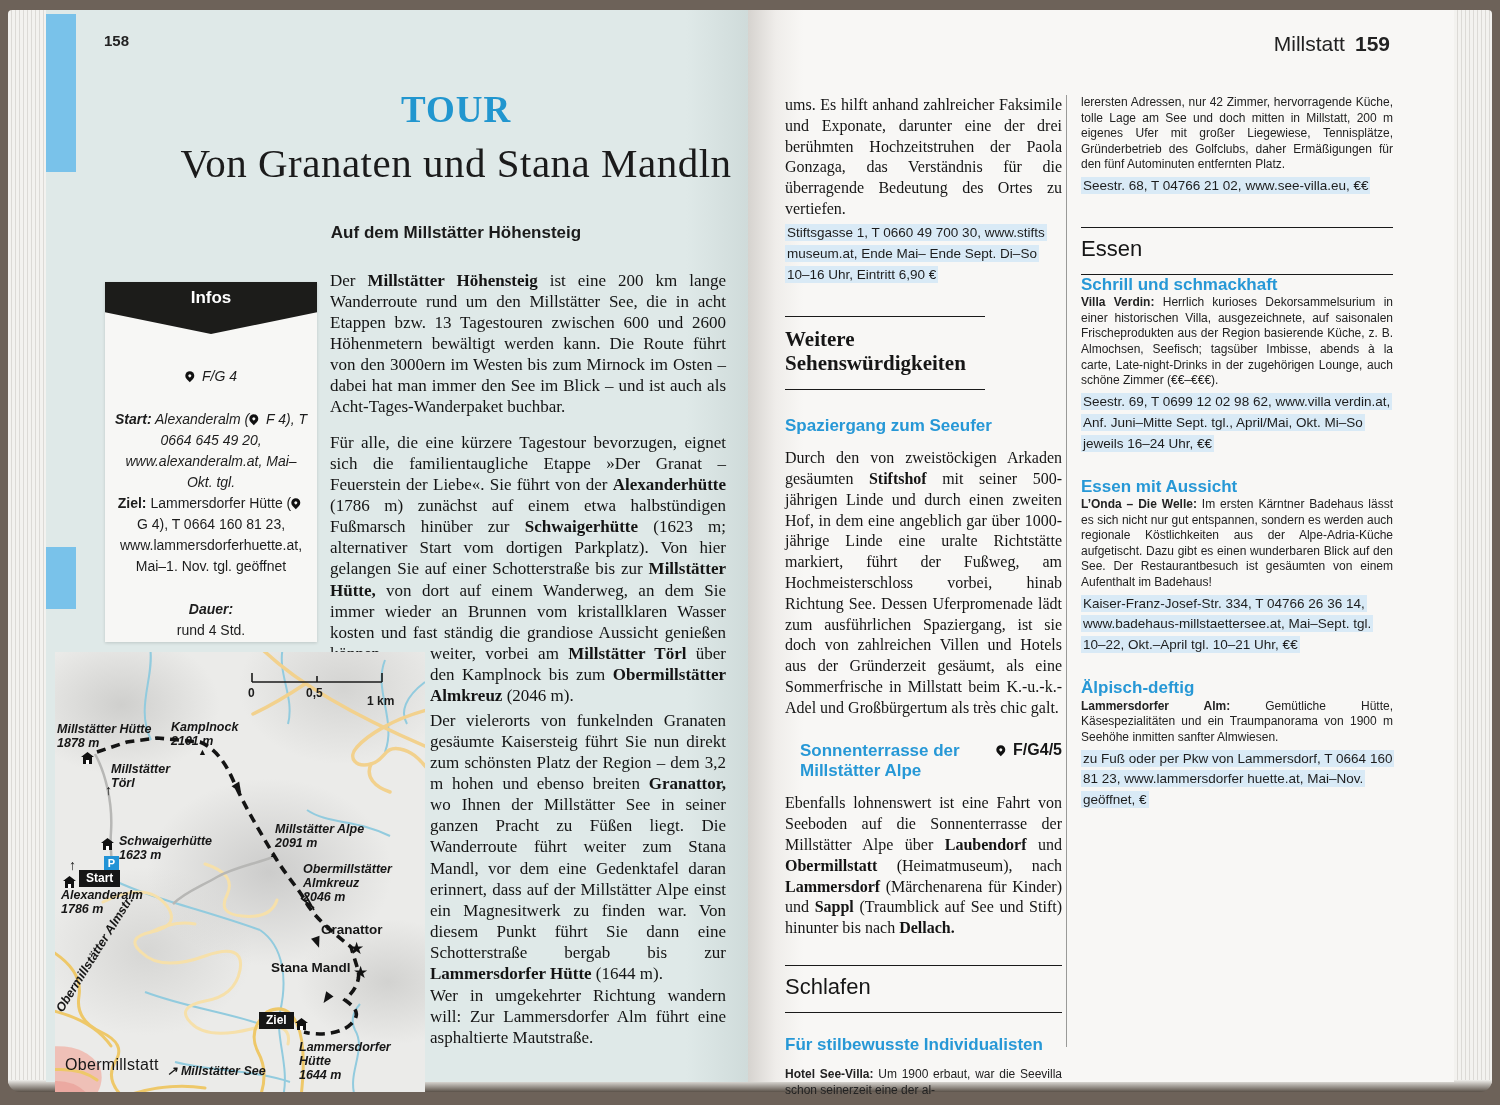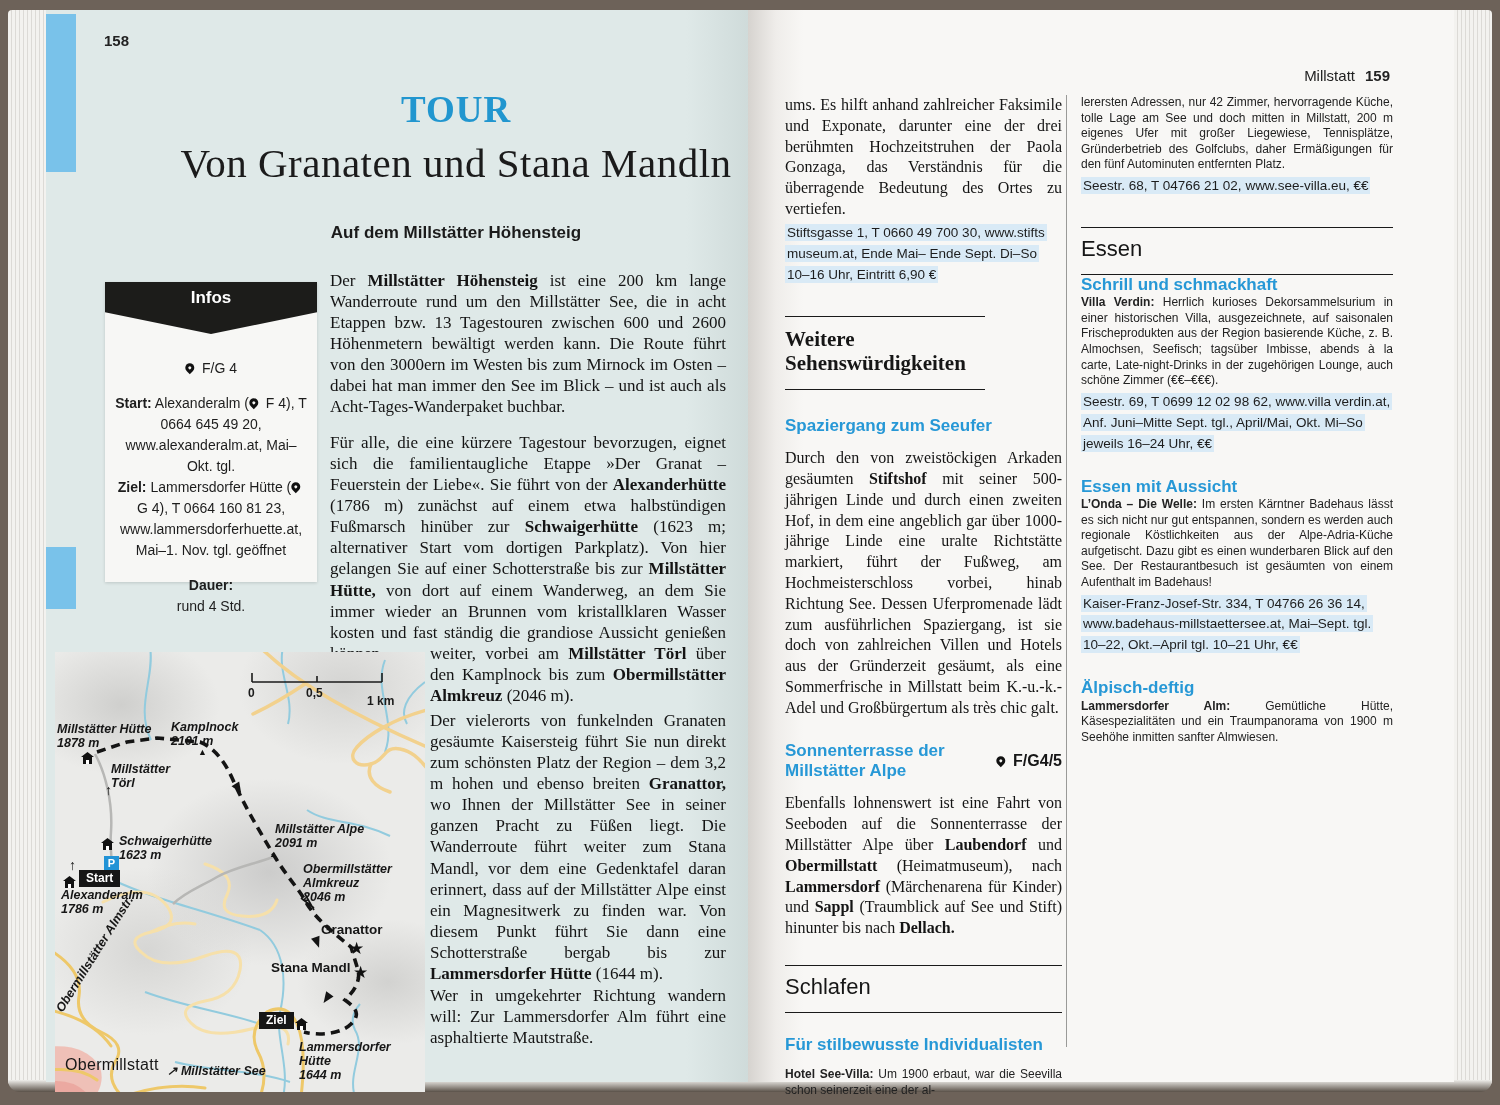--- a/index.html
+++ b/index.html
@@ -27,27 +27,27 @@
   .tab{position:absolute;left:0;width:30px;background:#79c2ea;}
   .tab-top{top:4px;height:158px;}
   .tab-mid{top:537px;height:62px;}
   .pagenum-l{position:absolute;left:58px;top:22px;font-size:15px;font-weight:bold;color:#222;}
 
   .title-block{position:absolute;left:120px;top:78px;width:580px;text-align:center;color:#1b1b1b;}
   .kicker{font-family:"Liberation Serif",serif;font-weight:bold;font-size:37px;letter-spacing:1px;color:#2196cf;}
   .main-title{font-family:"Liberation Serif",serif;font-size:41px;letter-spacing:.5px;margin-top:8px;white-space:nowrap;}
   .subtitle{font-size:17px;font-weight:bold;margin-top:36px;}
 
-  .infos-box{position:absolute;left:59px;top:272px;width:212px;height:300px;background:#f7f7f5;
+  .infos-box{position:absolute;left:59px;top:272px;width:212px;height:360px;background:#f7f7f5;
     box-shadow:0 1px 3px rgba(0,0,0,.15);}
   .infos-banner{position:absolute;left:0;top:0;width:100%;height:52px;background:#1c1c1a;
     clip-path:polygon(0 0,100% 0,100% 58%,50% 100%,0 58%);
     color:#fff;font-weight:bold;font-size:17px;text-align:center;padding-top:6px;box-sizing:border-box;}
   .infos-content{position:absolute;left:10px;right:10px;top:62px;text-align:center;font-size:14px;line-height:1.5;color:#1d1d1d;}
-  .infos-line{margin-top:14px;}
+  .infos-line{margin-top:22px;font-style:italic;}
   .icon-pin{display:inline-block;width:9px;height:9px;background:#111;border-radius:50% 50% 50% 0;
     transform:rotate(-45deg) translateY(-1px);margin:0 3px 0 1px;position:relative;}
   .icon-pin::after{content:"";position:absolute;left:3px;top:3px;width:3px;height:3px;border-radius:50%;background:#f7f7f5;}
 
   .lp-text{position:absolute;font-family:"Liberation Serif",serif;font-size:17px;line-height:1.24;
     color:#141414;text-align:justify;hyphens:auto;}
   .lp-p1{left:284px;top:260px;width:396px;}
   .lp-p2{left:284px;top:422px;width:396px;}
   .lp-p2b{left:384px;top:633px;width:296px;font-family:Liberation Serif, serif;}
   .lp-p3{left:384px;top:700px;width:296px;}
@@ -71,38 +71,38 @@
   .hut{position:absolute;width:13px;height:12px;}
   .peak{position:absolute;font-size:9px;color:#111;font-style:normal;}
   .star{position:absolute;font-size:17px;color:#111;line-height:1;}
   .parking{position:absolute;width:15px;height:15px;background:#2293d6;color:#fff;font-weight:bold;
     font-size:11px;text-align:center;line-height:15px;}
   .trail-arrow{position:absolute;font-size:14px;font-weight:bold;color:#111;}
   .rot-label{transform:rotate(-58deg);transform-origin:0 50%;}
   .scale-num{position:absolute;font-size:12px;font-weight:bold;font-style:normal;color:#1a1a1a;}
 
   
-  .pagehead-r{position:absolute;right:64px;top:22px;font-size:15px;color:#222;margin-top:35px;}
+  .pagehead-r{position:absolute;right:64px;top:22px;font-size:21px;color:#222;}
   .pagehead-r .num{font-weight:bold;margin-left:10px;}
   .coldiv{position:absolute;left:318px;top:85px;height:952px;width:1px;background:#9a9a98;}
   .col{position:absolute;top:85px;}
   .col1{left:37px;width:277px;}
   .col2{left:333px;width:312px;}
 
   .serif-p{font-family:"Liberation Serif",serif;font-size:16px;line-height:1.3;color:#141414;
     text-align:justify;hyphens:auto;}
   .sans-p{font-size:12px;line-height:1.3;color:#222;text-align:justify;hyphens:auto;}
   .info-block{font-size:13.5px;line-height:1.55;color:#1d1d1d;margin-top:3px;text-align:left;}
   .info-block span.hl{background:#d9eaf6;box-decoration-break:clone;-webkit-box-decoration-break:clone;padding:1px 2px;}
   .sec-head{border-top:1.5px solid #1a1a1a;border-bottom:1.5px solid #1a1a1a;
     padding:10px 0 14px;color:#161616;}
   .sec-head.serif{font-family:"Liberation Serif",serif;font-weight:bold;font-size:21px;line-height:1.15;}
   .sec-head.sans{font-size:22px;font-weight:normal;padding:8px 0 12px;}
   .subhead{color:#2798d6;font-weight:bold;font-size:17px;line-height:1.2;}
-  .subhead-row{display:flex;justify-content:space-between;align-items:center;}
+  .subhead-row{display:flex;justify-content:space-between;align-items:flex-start;margin-left:15px;}
   .loc-ref{color:#161616;font-weight:bold;font-size:16px;white-space:nowrap;}.mt30{margin-top:30px;}.mt26{margin-top:26px;}.mt22{margin-top:22px;}
   .mt16{}.mt4{margin-top:12px;}
 </style>
 </head>
 <body>
 
 <div class="edge-stack edge-left"></div>
 <div class="edge-stack edge-right"></div>
 <div class="bottom-strip"></div>
 
@@ -282,14 +282,15 @@
     <div class="info-block"><span class="hl">Seestr. 68, T 04766 21 02, www.see-villa.eu, €€</span></div>
     <div class="sec-head sans mt30">Essen</div>
     <div class="subhead mt16">Schrill und schmackhaft</div>
     <div class="sans-p"><span class="b">Villa Verdin:</span><span> Herrlich kurioses Dekorsammelsurium in einer historischen Villa, ausgezeichnete, auf saisonalen Frischeprodukten aus der Region basierende Küche, z. B. Almochsen, Seefisch; tagsüber Imbisse, abends à la carte, Late-night-Drinks in der zugehörigen Lounge, auch schöne Zimmer (€€–€€€).</span></div>
     <div class="info-block"><span class="hl">Seestr. 69, T 0699 12 02 98 62, www.villa verdin.at, Anf. Juni–Mitte Sept. tgl., April/Mai, Okt. Mi–So jeweils 16–24 Uhr, €€</span></div>
     <div class="subhead mt22">Essen mit Aussicht</div>
     <div class="sans-p"><span class="b">L’Onda – Die Welle:</span><span> Im ersten Kärntner Badehaus lässt es sich nicht nur gut entspannen, sondern es werden auch regionale Köstlichkeiten aus der Alpe-Adria-Küche aufgetischt. Dazu gibt es einen wunderbaren Blick auf den See. Der Restaurantbesuch ist gesäumten von einem Aufenthalt im Badehaus!</span></div>
     <div class="info-block"><span class="hl">Kaiser-Franz-Josef-Str. 334, T 04766 26 36 14, www.badehaus-millstaettersee.at, Mai–Sept. tgl. 10–22, Okt.–April tgl. 10–21 Uhr, €€</span></div>
     <div class="subhead mt22">Älpisch-deftig</div>
     <div class="sans-p"><span class="b">Lammersdorfer Alm:</span><span> Gemütliche Hütte, Käsespezialitäten und ein Traumpanorama von 1900 m Seehöhe inmitten sanfter Almwiesen.</span></div>
+    <div class="info-block"><span class="hl">zu Fuß oder per Pkw von Lammersdorf, T 0664 160 81 23, www.lammersdorfer huette.at, Mai–Nov. geöffnet, €</span></div>
   </div>
 </div>
 
 </body></html>

